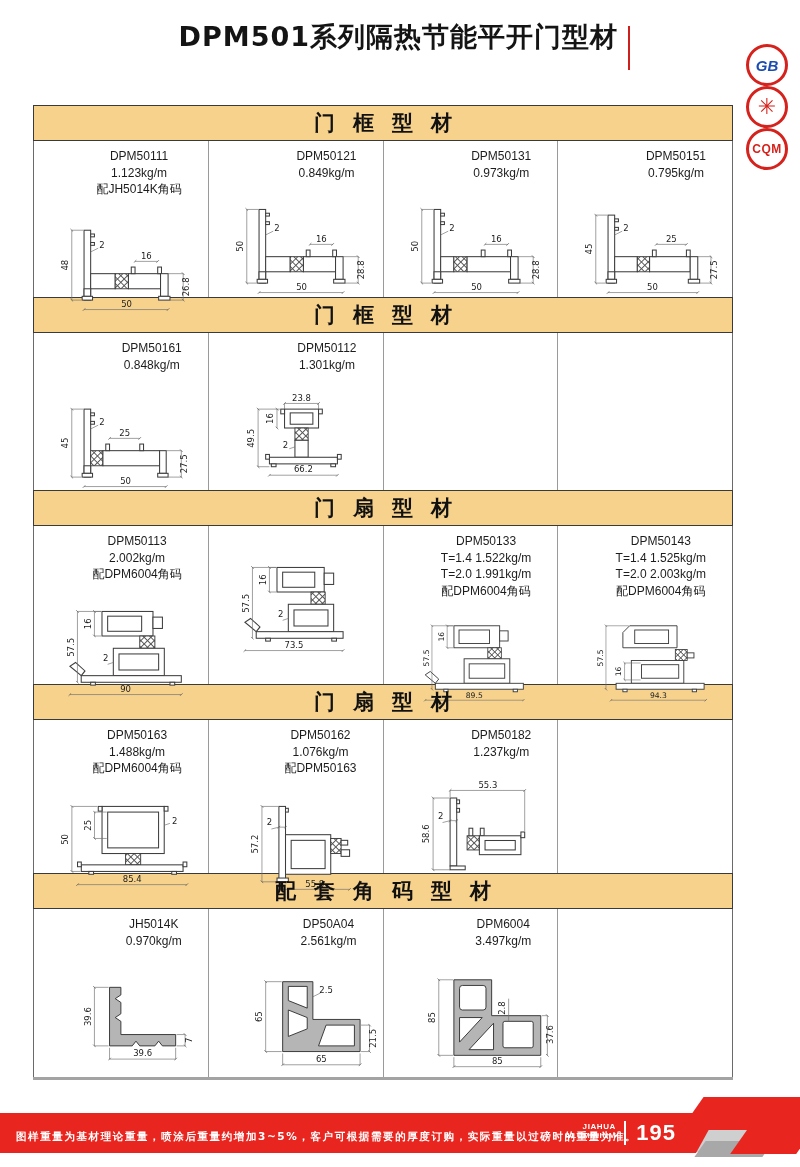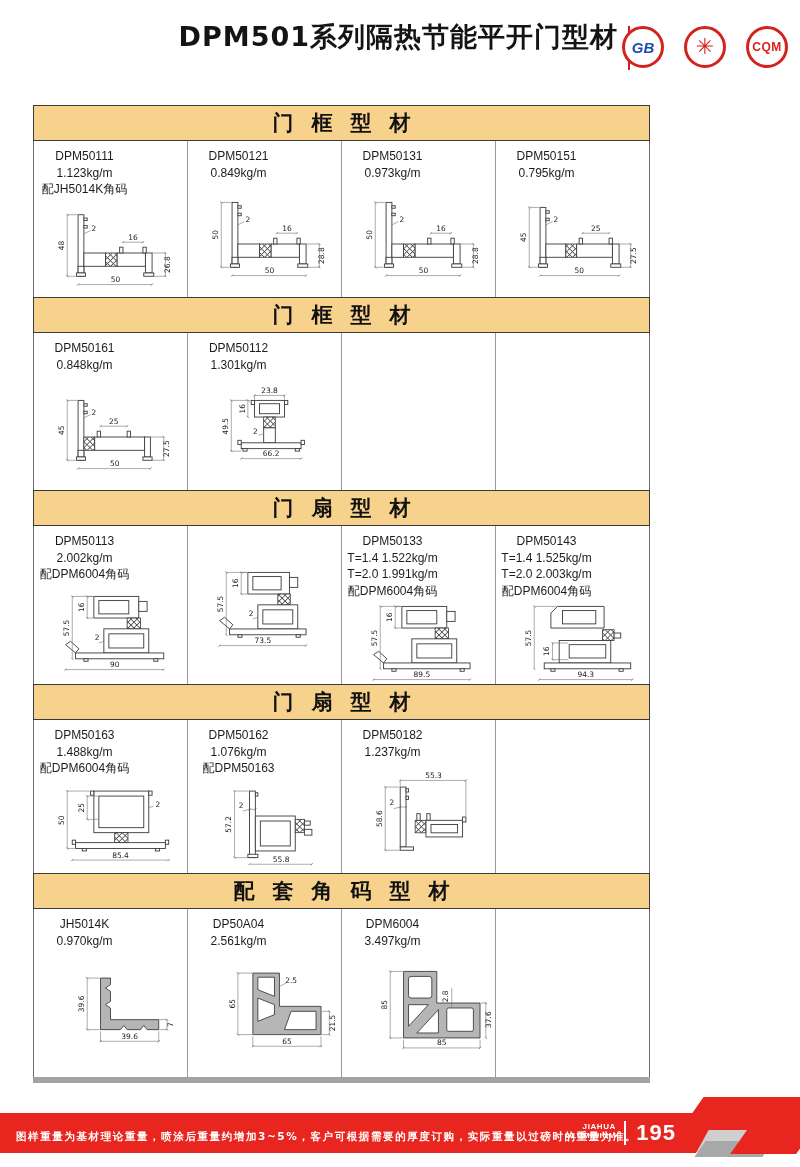--- a/index.html
+++ b/index.html
@@ -6,35 +6,35 @@
   .page{position:relative;width:800px;height:1167px;background:#fff;overflow:hidden;
         font-family:"Liberation Sans","DejaVu Sans",sans-serif;color:#1a1a1a;}
 
   
   .hdr{position:absolute;top:0;left:0;width:800px;height:100px;}
   .hdr-titles{position:absolute;right:182px;top:22px;width:470px;text-align:right;}
   .hdr-title{font-size:27px;font-weight:bold;letter-spacing:1px;color:#141414;line-height:1.1;
              font-family:"DejaVu Sans","Liberation Sans",sans-serif;}
   .hdr-sub{font-size:10.5px;color:#222;margin-top:3px;word-spacing:4px;letter-spacing:.2px;}
   .hdr-divider{position:absolute;right:170px;top:26px;width:2px;height:44px;background:#cf1f1a;}
-  .logos{position:absolute;right:12px;top:26px;display:flex;gap:20px;}
+  .logos{position:absolute;right:12px;top:44px;display:flex;gap:0;flex-direction:column;}
   .logo{width:42px;height:42px;border-radius:50%;border:3px solid #d6221c;box-sizing:border-box;
         display:flex;align-items:center;justify-content:center;background:#fff;}
   .logo-gb{color:#1a4db0;font-style:italic;font-weight:bold;font-size:15px;}
   .logo-seal{color:#d6221c;font-size:22px;}
   .logo-cqm{color:#d6221c;font-weight:bold;font-size:12px;letter-spacing:.5px;}
 
   
-  .catalog{position:absolute;left:33px;top:105px;width:617px;border-bottom:6px solid #a3a3a3;}
+  .catalog{position:absolute;left:33px;top:105px;width:700px;border-bottom:3px solid #a3a3a3;}
   .band{height:34px;background:#f6d28d;border:1px solid #3a3a3a;display:flex;align-items:center;
         justify-content:center;font-weight:bold;font-size:21px;color:#111;
         letter-spacing:18px;text-indent:18px;font-family:"DejaVu Sans",sans-serif;}
   .row{display:flex;border-left:1px solid #6a6a6a;border-right:1px solid #6a6a6a;background:#fff;}
   .cell{flex:1 1 0;border-right:1px solid #9a9a9a;display:flex;flex-direction:column;
-        align-items:center;padding-top:7px;box-sizing:border-box;min-width:0;}
+        align-items:flex-end;padding-top:7px;box-sizing:border-box;min-width:0;gap:20px;}
   .cell:last-child{border-right:none;}
   .cell-text{font-size:12px;line-height:1.38;color:#1c1c1c;text-align:center;transform:translateX(-26px);}
   .cell-text span{display:block;white-space:nowrap;}
   .cell-text span:empty{display:none;}
   .drawing{flex:1;display:flex;align-items:center;justify-content:center;width:100%;}
 
   
   svg.dwg{display:block;}
   .pf{fill:#fff;stroke:#3d3d3d;stroke-width:1.1;stroke-linejoin:miter;}
   .pfF{fill:#b5b5b5;stroke:#333;stroke-width:1;}

